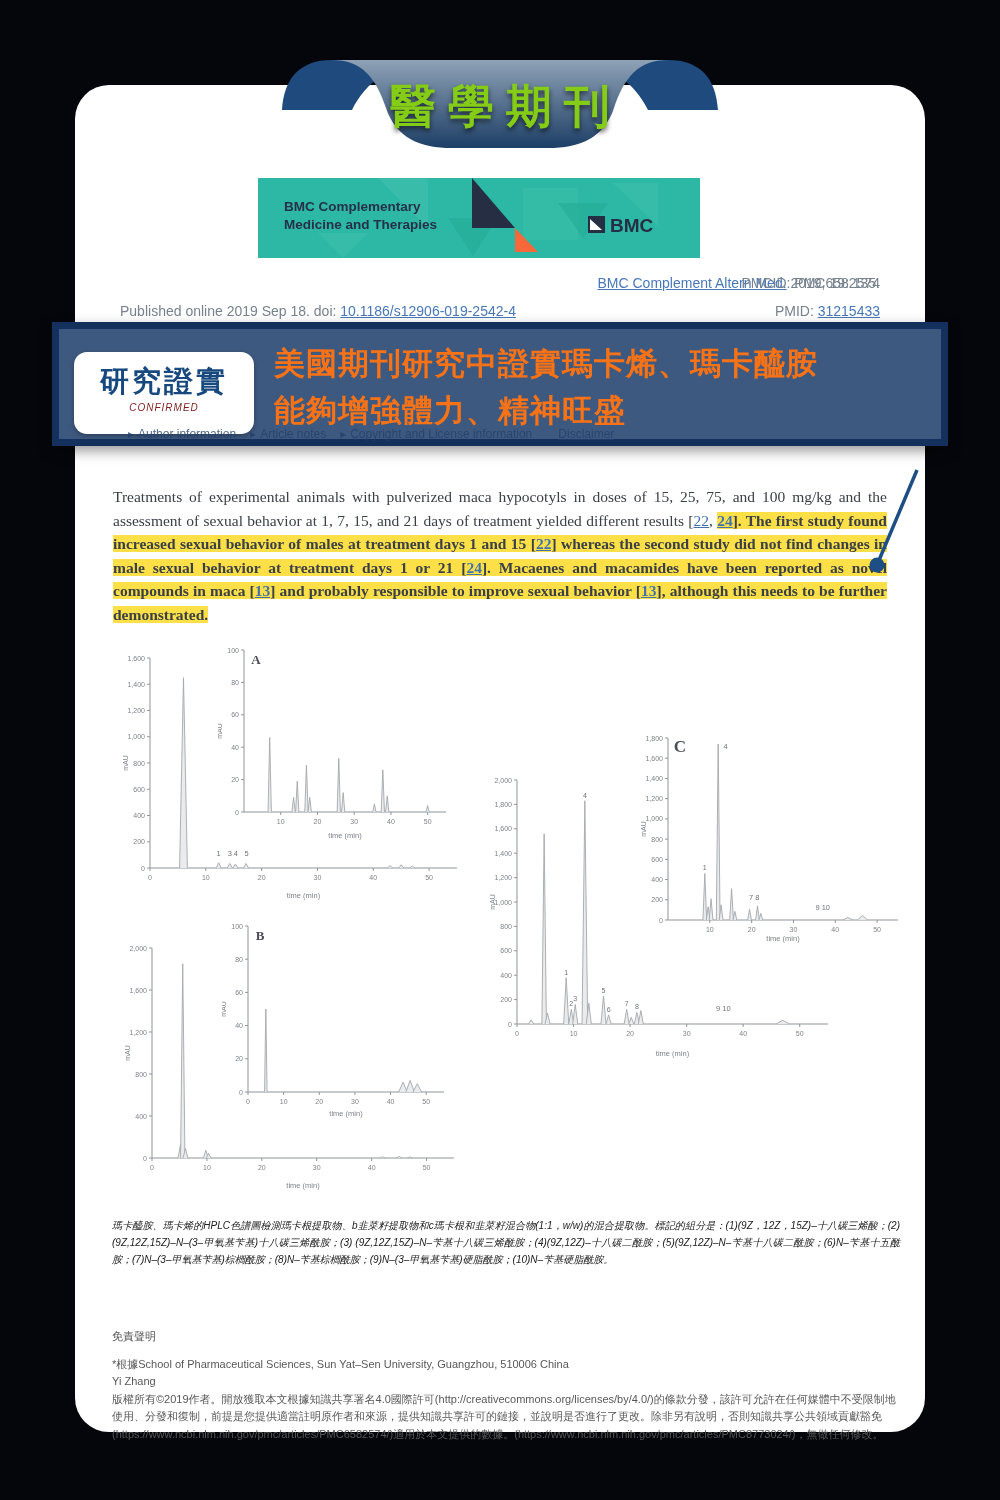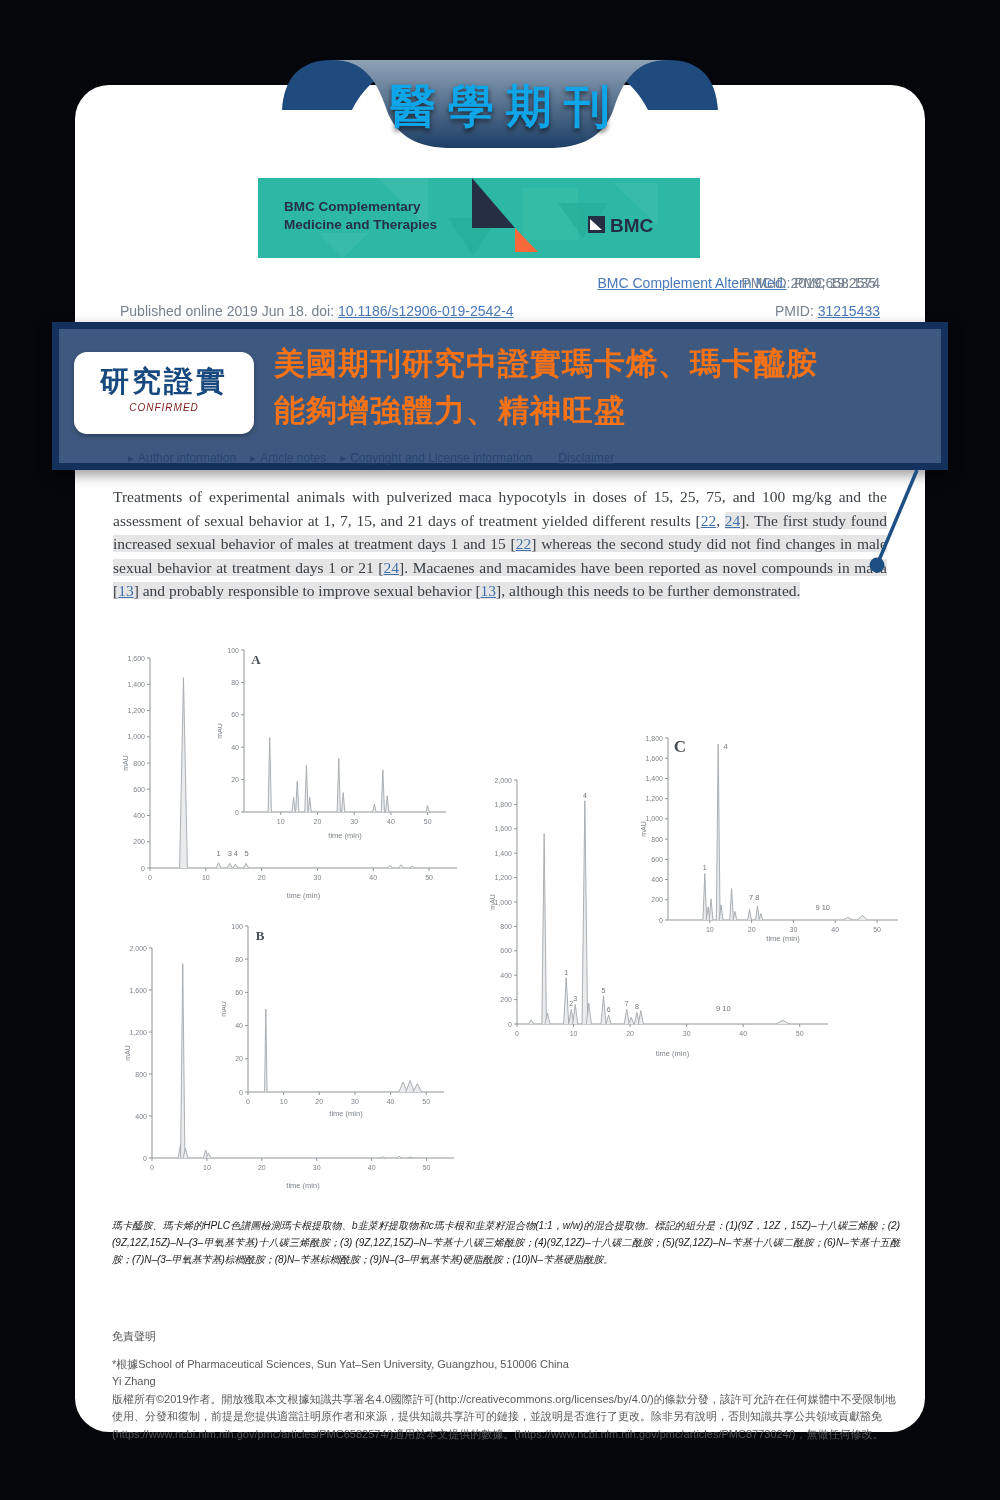--- a/index.html
+++ b/index.html
@@ -2,46 +2,46 @@
 <html><head>
 <meta charset="utf-8">
 <style>
   html,body{margin:0;padding:0;background:#000;}
   .page{position:relative;width:1000px;height:1500px;background:#04060b;overflow:hidden;
         font-family:"Liberation Sans",sans-serif;}
   .card{position:absolute;left:75px;top:85px;width:850px;height:1347px;background:#ffffff;
         border-radius:34px;}
   
   .ribbon{position:absolute;left:280px;top:56px;width:440px;height:96px;z-index:6;}
-  .ribbon-title{position:absolute;left:0;top:20px;width:100%;text-align:center;color:#0ea5e9;
+  .ribbon-title{position:absolute;left:0;top:20px;width:100%;text-align:center;color:#84cc16;
         font-size:46px;font-weight:bold;letter-spacing:12px;text-indent:12px;
         text-shadow:0 3px 5px rgba(0,0,0,.6);}
   
   .jbanner{position:absolute;left:183px;top:93px;width:442px;height:80px;}
   
   .cite-row{position:absolute;left:45px;width:760px;font-size:14px;color:#77828f;}
   .cite-row .right{position:absolute;right:0;top:0;}
   a.lnk{color:#4878b8;text-decoration:underline;cursor:pointer;}
   
-  .banner{position:absolute;left:-23px;top:237px;width:896px;height:148px;background:#14305c;
+  .banner{position:absolute;left:-23px;top:237px;width:896px;height:124px;background:#14305c;
         padding:0;z-index:5;box-shadow:0 5px 12px rgba(0,0,0,.4);}
   .banner-inner{position:absolute;left:7px;top:7px;right:7px;bottom:7px;background:#3e597f;}
   .badge{position:absolute;left:22px;top:30px;width:180px;height:82px;background:#fff;
         border-radius:13px;text-align:center;box-shadow:0 2px 5px rgba(0,0,0,.3);}
   .badge-zh{margin-top:10px;font-size:29px;font-weight:bold;color:#17497f;letter-spacing:3px;}
   .badge-en{font-size:10px;color:#7f1d1d;letter-spacing:1px;font-style:italic;}
   .headline{position:absolute;left:222px;top:18px;color:#f97316;font-size:31px;font-weight:bold;
         line-height:47px;letter-spacing:1px;white-space:nowrap;}
   .ghost-links{position:absolute;left:62px;bottom:5px;font-size:12px;color:#22406c;opacity:.8;text-align:right;}
   .ghost-links .dl{text-decoration:underline;margin-left:26px;}
   .ghost-links .b{margin-right:4px;margin-left:14px;}
   
   .article{position:absolute;left:38px;top:400px;width:774px;font-family:"Liberation Serif",serif;
         font-size:15.5px;line-height:23.6px;color:#3a4046;text-align:justify;}
-  .hl{background:#e5e5e5;box-decoration-break:clone;}
+  .hl{background:#fde047;box-decoration-break:clone;font-weight:bold;}
   .article .lnk{color:#4272ae;}
   
   .callout{position:absolute;left:768px;top:368px;width:92px;height:126px;z-index:7;pointer-events:none;}
   
   .chart{position:absolute;pointer-events:none;}
   
   .caption{position:absolute;left:37px;top:1132px;width:788px;font-size:10px;color:#202020;
         line-height:1.72;text-align:justify;font-style:italic;}
   
   .disclaimer{position:absolute;left:37px;top:1243px;width:792px;font-size:11px;color:#585858;
@@ -87,21 +87,21 @@
         <text x="26" y="33" font-size="13.5" font-weight="bold" fill="#263048" font-family="Liberation Sans, sans-serif">BMC Complementary</text>
         <text x="26" y="51" font-size="13.5" font-weight="bold" fill="#263048" font-family="Liberation Sans, sans-serif">Medicine and Therapies</text>
       </svg>
     </div>
 
     <div class="cite-row" style="top:190px;text-align:right;">
       <span><a class="lnk">BMC Complement Altern Med.</a><span> 2019; 19: 135.</span></span>
       <span class="right">PMCID: PMC6582574</span>
     </div>
     <div class="cite-row" style="top:218px;">
-      <span><span>Published online 2019 Jun 18. doi: </span><a class="lnk">10.1186/s12906-019-2542-4</a></span>
+      <span><span>Published online 2019 Sep 18. doi: </span><a class="lnk">10.1186/s12906-019-2542-4</a></span>
       <span class="right"><span>PMID: </span><a class="lnk">31215433</a></span>
     </div>
 
     <div class="banner">
       <div class="banner-inner"></div>
       <div class="badge">
         <div class="badge-zh">研究證實</div>
         <div class="badge-en">CONFIRMED</div>
       </div>
       <div class="headline">

